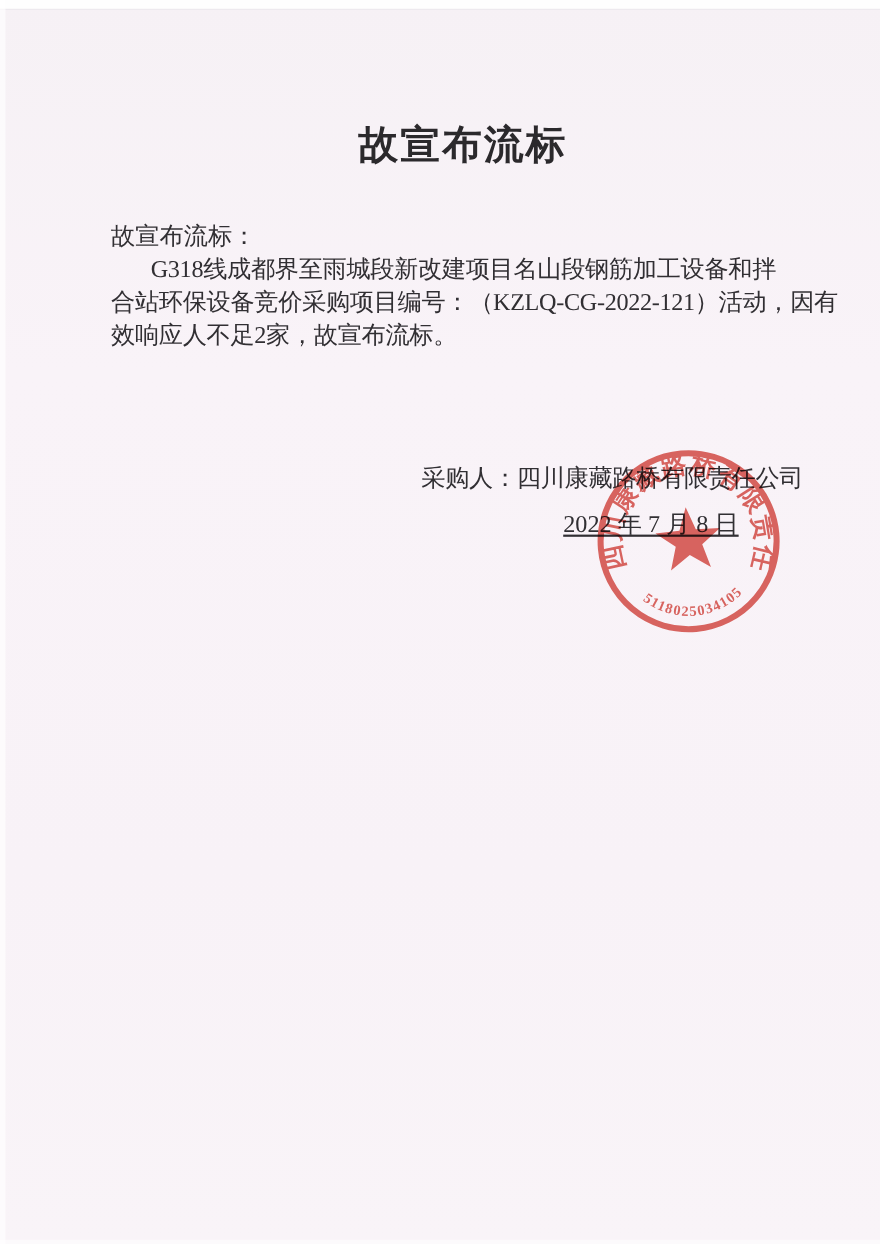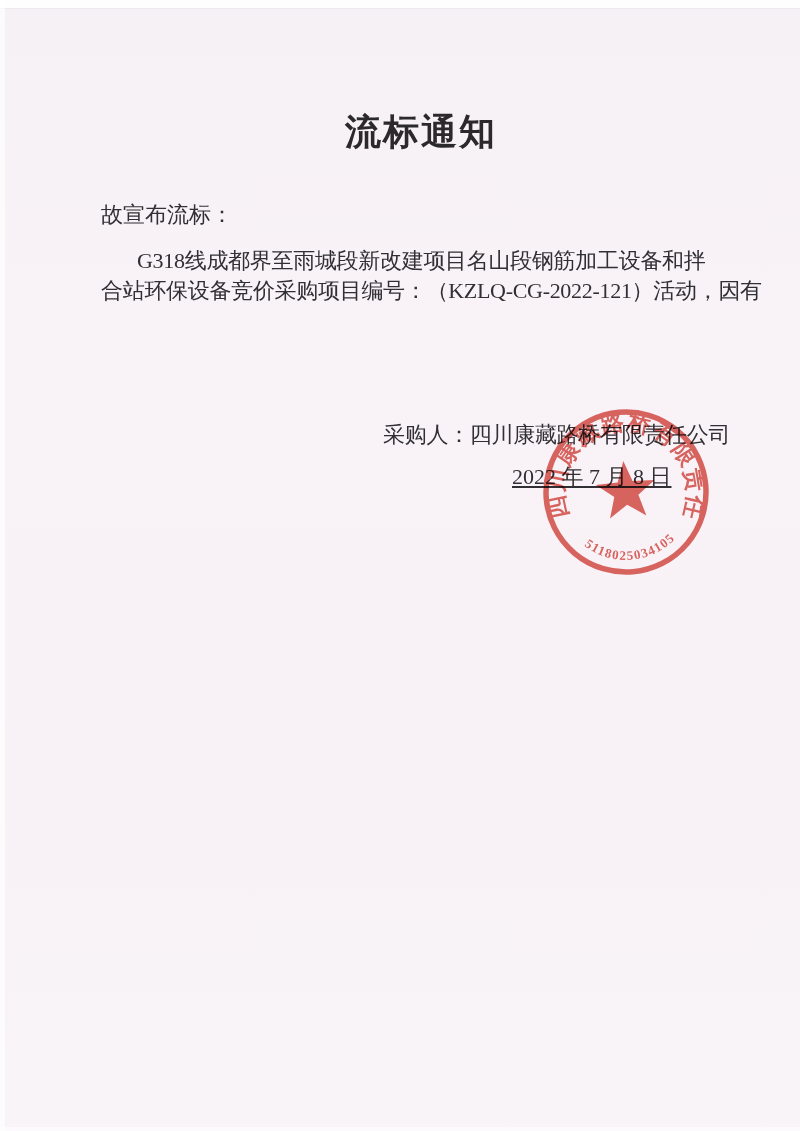--- a/index.html
+++ b/index.html
@@ -55,21 +55,21 @@
     line-height: 30px;
     white-space: nowrap;
   }
   .body-line {
     font-size: 22px;
     line-height: 30px;
     white-space: nowrap;
     letter-spacing: -0.3px;
   }
   .body-line.first {
-    margin-top: 16px;
+    margin-top: 0;
     text-indent: 36px;
   }
   .purchaser-line {
     position: absolute;
     top: 420px;
     left: 383px;
     font-size: 22px;
     line-height: 30px;
     white-space: nowrap;
     letter-spacing: -0.3px;
@@ -109,26 +109,27 @@
 </style>
 </head>
 <body>
 
 <div class="page">
 
   <div class="edge-top"></div>
   <div class="edge-left"></div>
   <div class="edge-bottom"></div>
 
-  <h1 class="title">流标通知</h1>
+  <h1 class="title">故宣布流标</h1>
 
   <div class="body-block">
     <div class="salutation">故宣布流标：</div>
     <div class="body-line first">G318线成都界至雨城段新改建项目名山段钢筋加工设备和拌</div>
     <div class="body-line">合站环保设备竞价采购项目编号：（KZLQ-CG-2022-121）活动，因有</div>
+    <div class="body-line">效响应人不足2家，故宣布流标。</div>
   </div>
 
   <div class="purchaser-line"><span>采购人：</span><span>四川康藏路桥有限责任公司</span></div>
 
   <div class="date-line">2022 年 7 月 8 日</div>
 
   <svg class="seal" viewBox="0 0 200 200" xmlns="http://www.w3.org/2000/svg">
     <g transform="rotate(-5 100 100)">
       <circle class="ink-stroke" cx="100" cy="100" r="80" stroke-width="5.5"></circle>
       <polygon class="ink-fill" points="100,69 107.47,89.73 129.48,90.42 112.08,103.92 118.23,125.08 100,112.7 81.77,125.08 87.92,103.92 70.52,90.42 92.53,89.73"></polygon>

